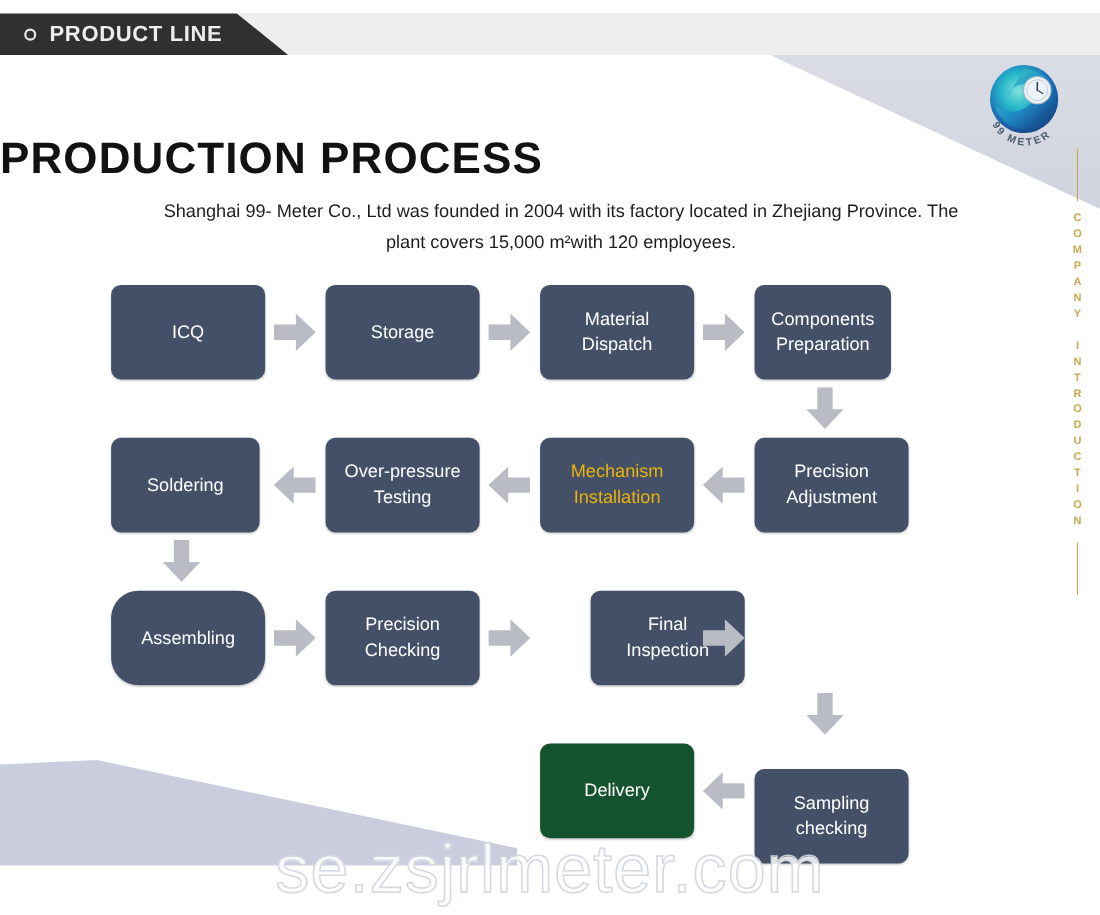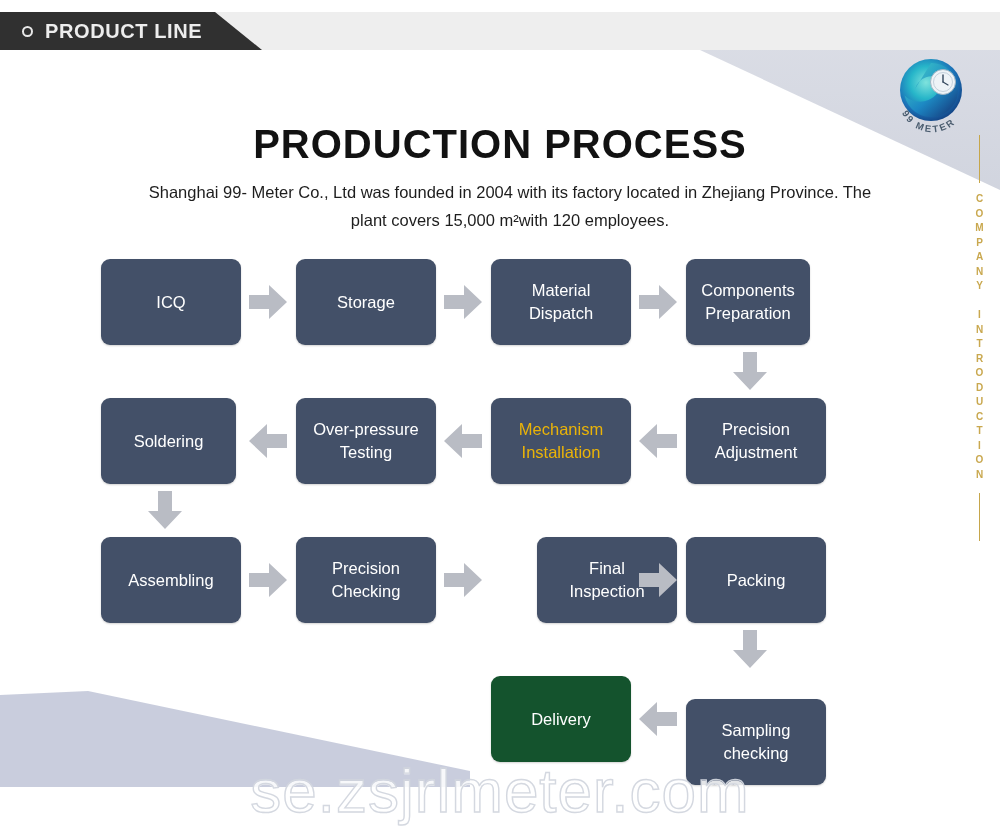--- a/index.html
+++ b/index.html
@@ -104,21 +104,20 @@
     font-weight: bold;
     white-space: nowrap;
     line-height: 1;
   }
 
   
   .title {
     position: absolute;
     left: 0; top: 122px;
     width: 1000px;
-    text-align: center;
     font-size: 40px;
     font-weight: bold;
     letter-spacing: 1px;
     color: #121212;
   }
   .subtitle {
     position: absolute;
     left: 140px; top: 178px;
     width: 740px;
     text-align: center;
@@ -217,24 +216,23 @@
 
   <div class="flow" id="flow">
       <div class="node" style="left: 101px; top: 259px; width: 140px; height: 86px; background: rgb(67, 80, 104); color: rgb(255, 255, 255);">ICQ</div>
       <div class="node" style="left: 296px; top: 259px; width: 140px; height: 86px; background: rgb(67, 80, 104); color: rgb(255, 255, 255);">Storage</div>
       <div class="node" style="left: 491px; top: 259px; width: 140px; height: 86px; background: rgb(67, 80, 104); color: rgb(255, 255, 255);">Material<br>Dispatch</div>
       <div class="node" style="left: 686px; top: 259px; width: 124px; height: 86px; background: rgb(67, 80, 104); color: rgb(255, 255, 255);">Components<br>Preparation</div>
       <div class="node" style="left: 101px; top: 398px; width: 135px; height: 86px; background: rgb(67, 80, 104); color: rgb(255, 255, 255);">Soldering</div>
       <div class="node" style="left: 296px; top: 398px; width: 140px; height: 86px; background: rgb(67, 80, 104); color: rgb(255, 255, 255);">Over-pressure<br>Testing</div>
       <div class="node" style="left: 491px; top: 398px; width: 140px; height: 86px; background: rgb(67, 80, 104); color: #eab308;">Mechanism<br>Installation</div>
       <div class="node" style="left: 686px; top: 398px; width: 140px; height: 86px; background: rgb(67, 80, 104); color: rgb(255, 255, 255);">Precision<br>Adjustment</div>
-      <div class="node" style="left: 101px; top: 537px; width: 140px; height: 86px; background: rgb(67, 80, 104); color: rgb(255, 255, 255);">Assembling</div>
+      <div class="node" style="left: 101px; top: 537px; width: 140px; height: 86px; background: rgb(67, 80, 104); color: rgb(255, 255, 255); border-radius: 25px;">Assembling</div>
       <div class="node" style="left: 296px; top: 537px; width: 140px; height: 86px; background: rgb(67, 80, 104); color: rgb(255, 255, 255);">Precision<br>Checking</div>
       <div class="node" style="left: 491px; top: 537px; width: 140px; height: 86px; background: rgb(67, 80, 104); color: rgb(255, 255, 255); margin-left: 46px;">Final<br>Inspection</div>
-      <div class="node" style="left: 686px; top: 537px; width: 140px; height: 86px; background: rgb(67, 80, 104); color: rgb(255, 255, 255);">Packing</div>
       <div class="node" style="left: 491px; top: 676px; width: 140px; height: 86px; background: #14532d; color: rgb(255, 255, 255);">Delivery</div>
       <div class="node" style="left: 686px; top: 676px; width: 140px; height: 86px; background: rgb(67, 80, 104); color: rgb(255, 255, 255); margin-top: 23px;">Sampling<br>checking</div>
       <div class="arrow" style="left: 249px; top: 285px;">
         <svg width="38" height="34" viewBox="0 0 38 34">
           <polygon points="0,10 20,10 20,0 38,17 20,34 20,24 0,24" fill="#b9bcc4"></polygon>
         </svg>
       </div>
       <div class="arrow" style="left: 444px; top: 285px;">
         <svg width="38" height="34" viewBox="0 0 38 34">
           <polygon points="0,10 20,10 20,0 38,17 20,34 20,24 0,24" fill="#b9bcc4"></polygon>

